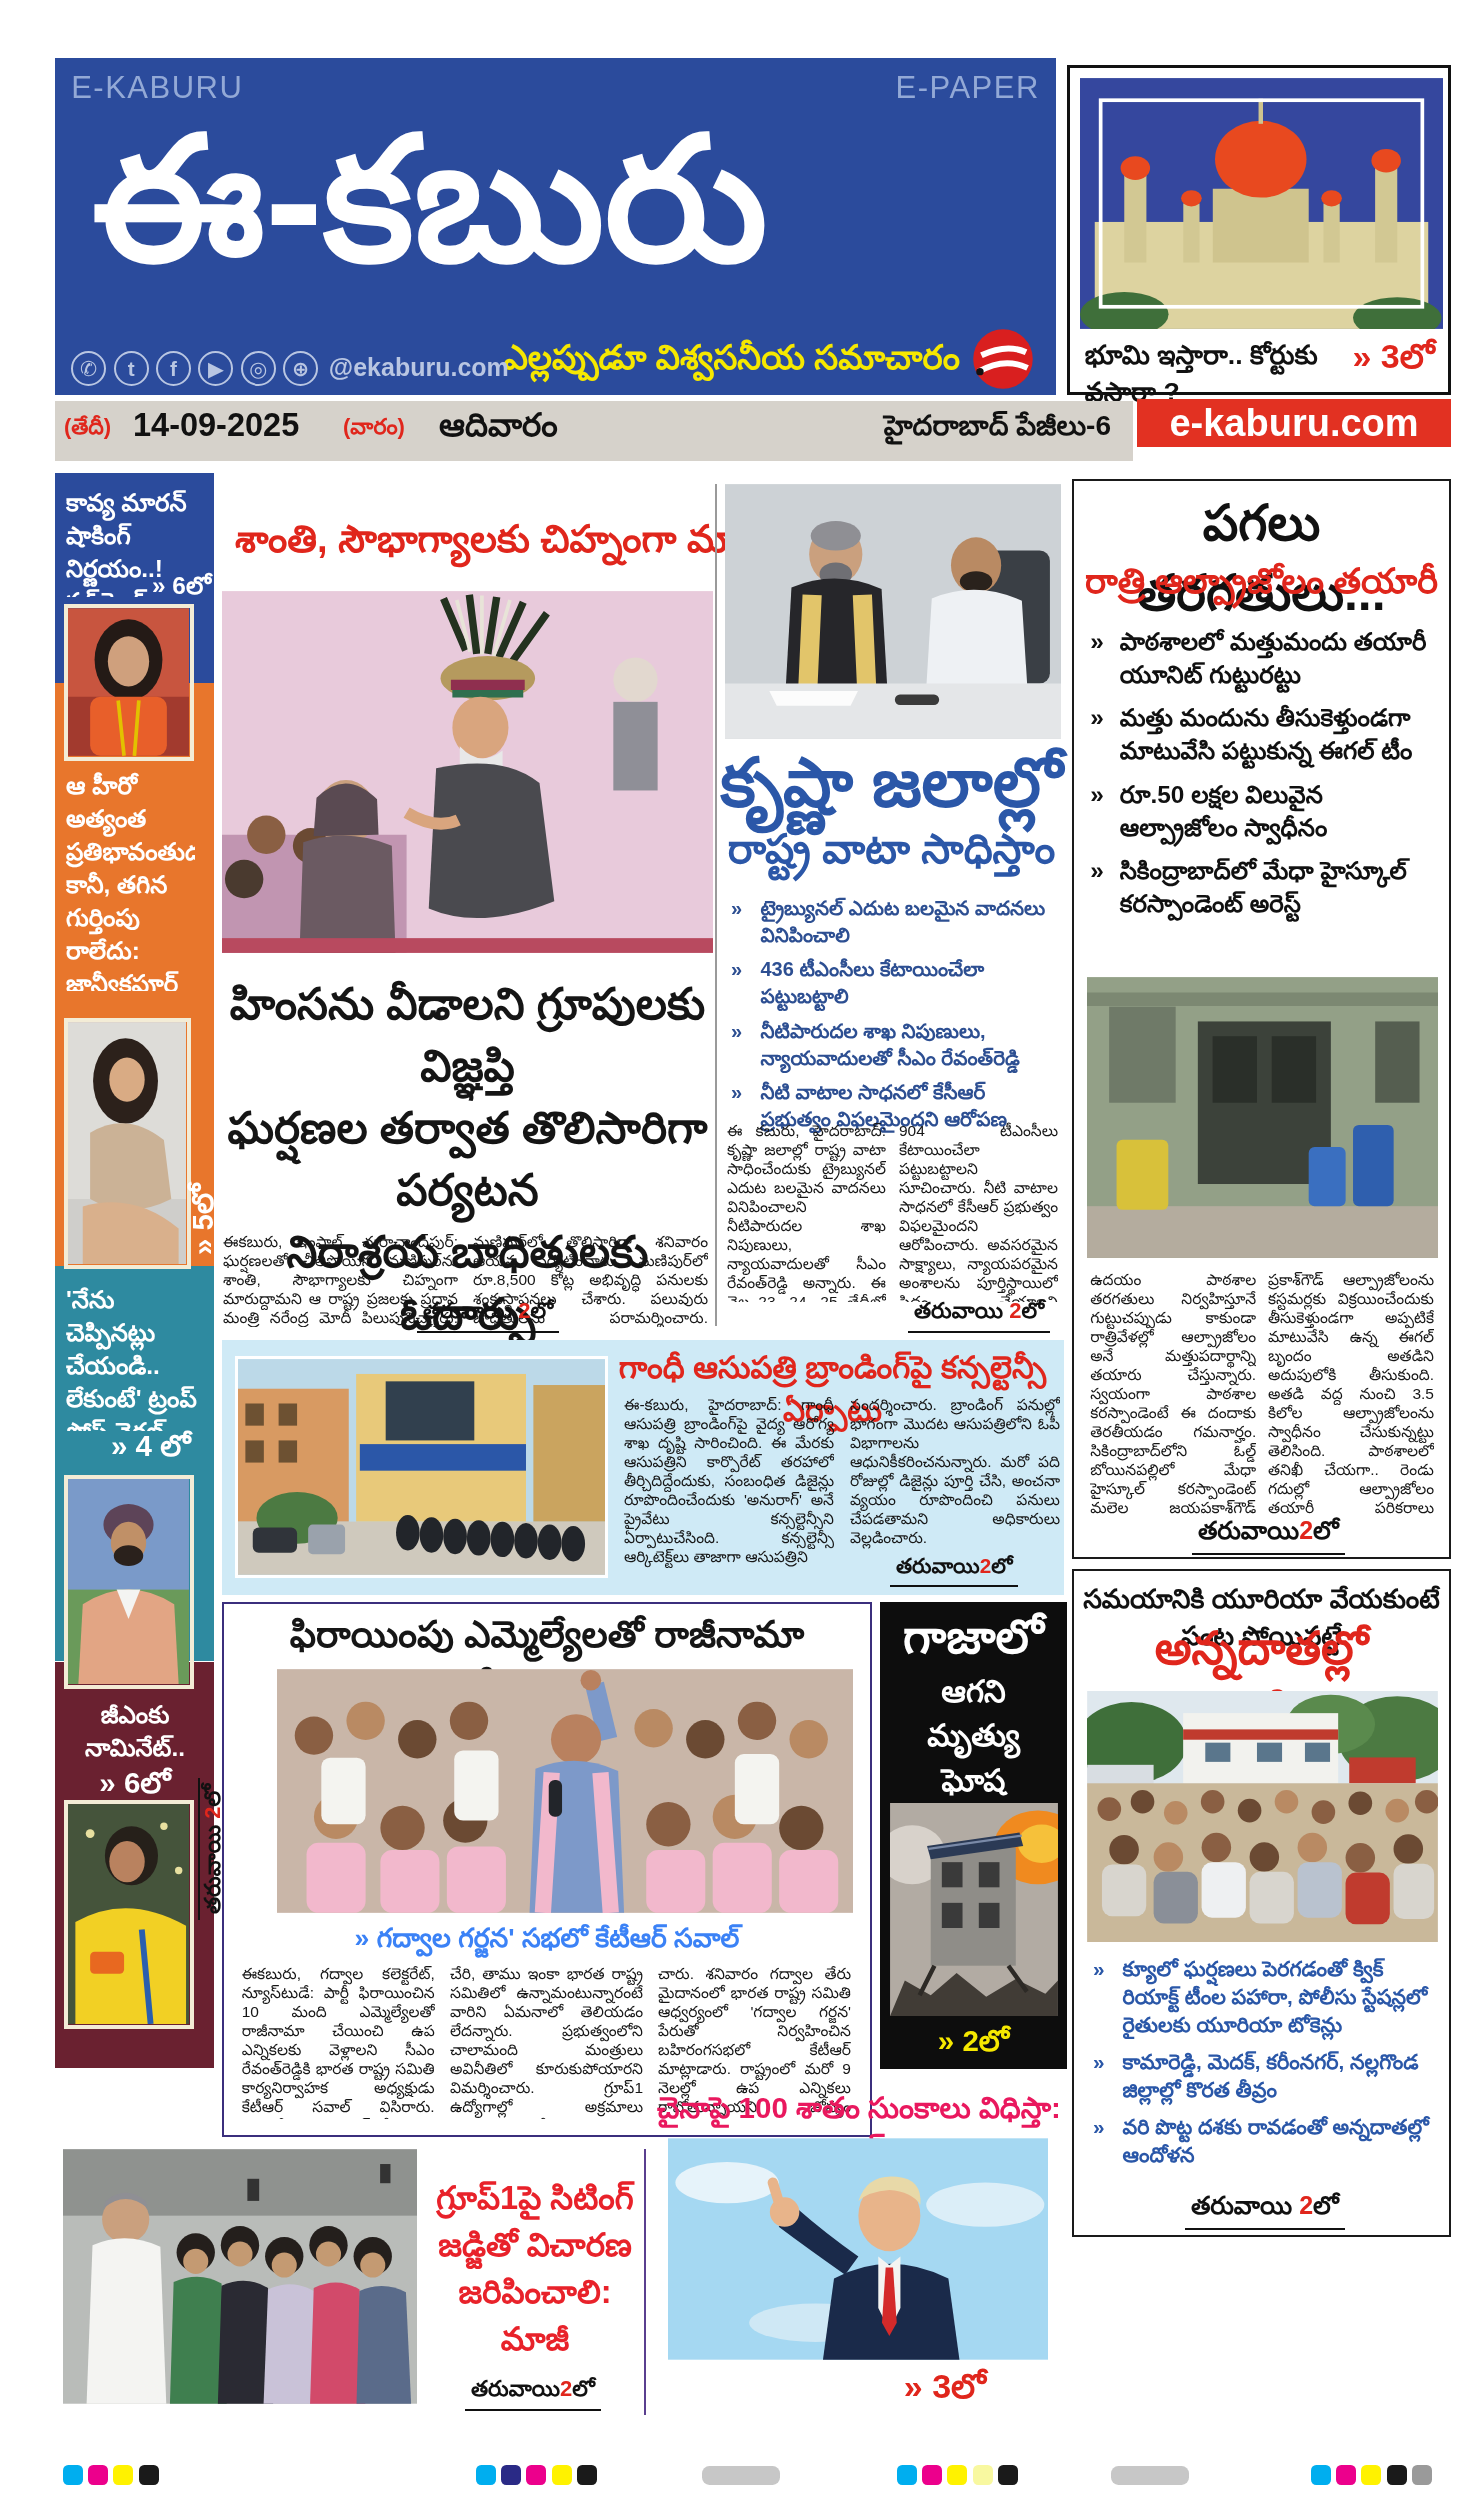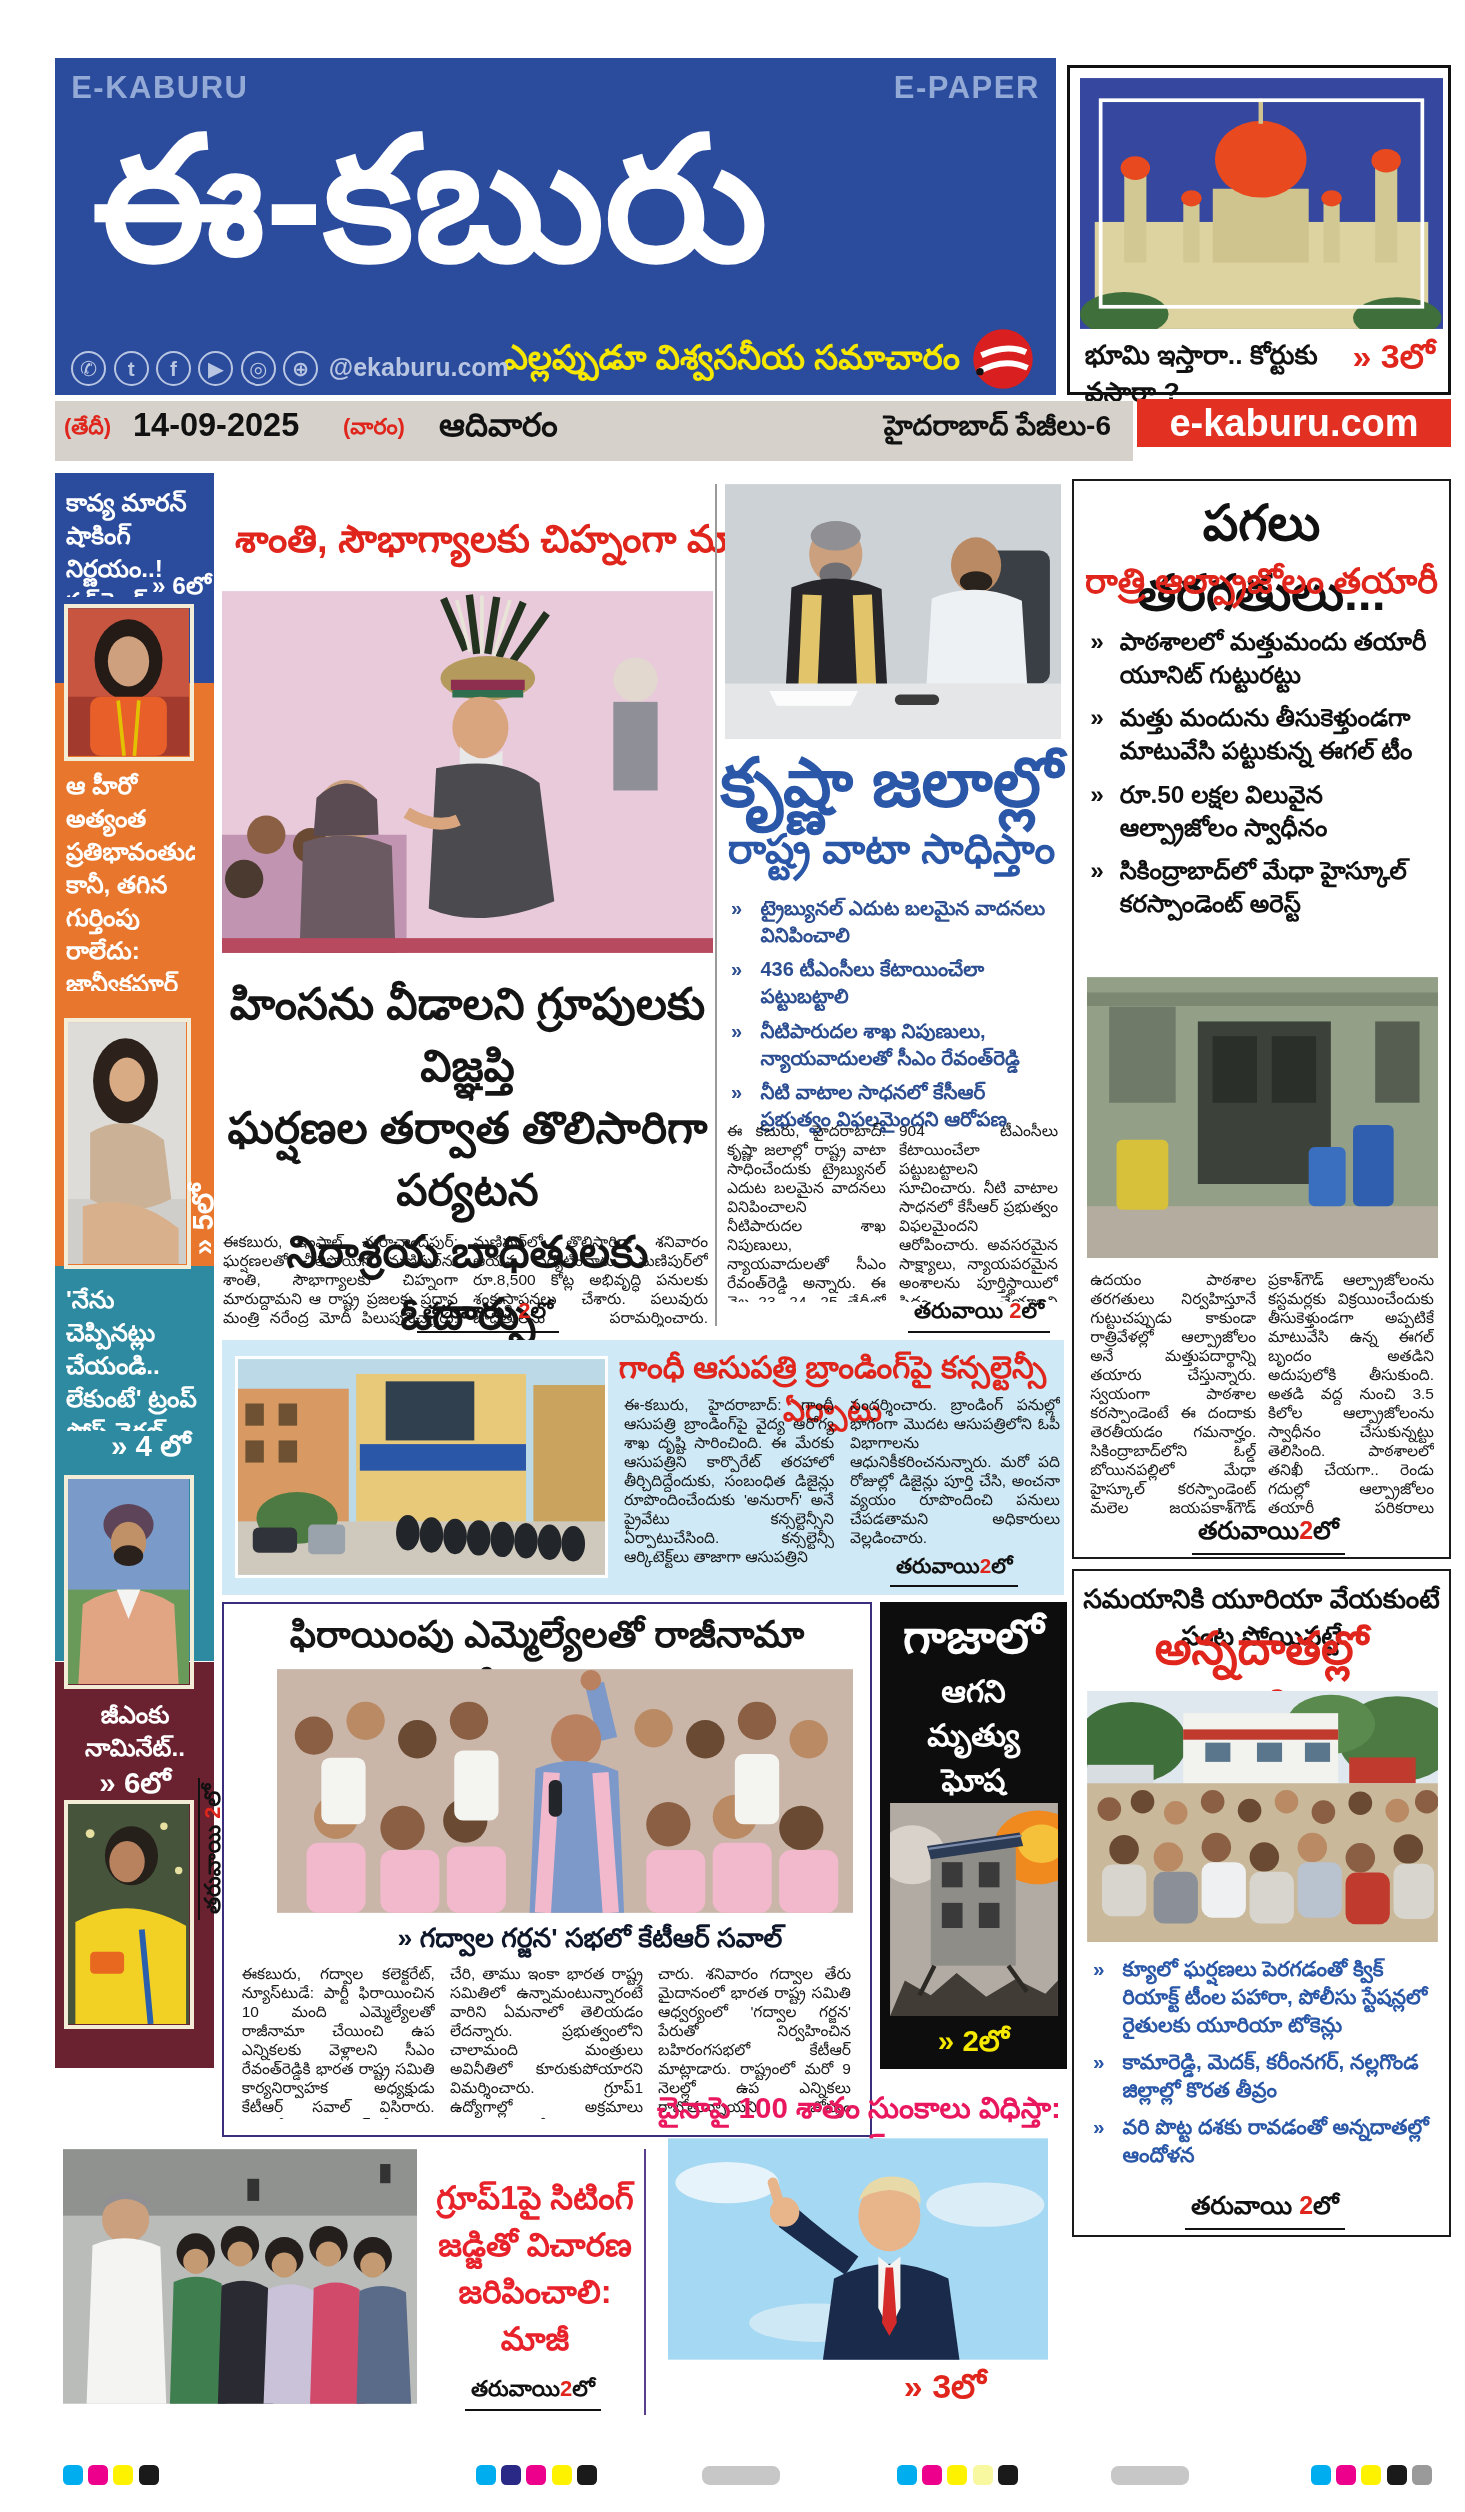--- a/index.html
+++ b/index.html
@@ -8,21 +8,21 @@
   .abs{position:absolute;}
   .ctr{text-align:center;}
   .just{text-align:justify;}
   .photo{overflow:hidden;}
   .photo svg{display:block;}
   .creamframe{border:4.4px solid #f3ecd6;box-sizing:border-box;}
   .whiteframe{border:3px solid #ffffff;box-sizing:border-box;}
 
   
   .mast{background:#2b4b9c;color:#fff;}
-  .mcorner{color:#93a9d6;font-size:31px;font-weight:bold;letter-spacing:1.5px;text-align:center;}
+  .mcorner{color:#93a9d6;font-size:31px;font-weight:normal;letter-spacing:1.5px;text-align:center;}
   .mtitle{color:#ffffff;font-size:174px;font-weight:800;line-height:174px;white-space:nowrap;}
   .mtag{color:#f6e800;font-size:34px;font-weight:bold;}
   .sicon{display:inline-block;width:35px;height:35px;border-radius:50%;
          border:2.2px solid #b9c6e2;color:#b9c6e2;font-size:20.7px;line-height:32.5px;
          text-align:center;margin-right:7.4px;box-sizing:border-box;font-weight:bold;}
   .shandle{color:#b9c6e2;font-size:25px;font-weight:bold;}
 
   
   .datebar{background:#d6d2cb;color:#111;}
   .redlbl{color:#e0261c;font-size:22px;font-weight:bold;}
@@ -63,21 +63,21 @@
   .asub{color:#e0261c;font-size:35px;font-weight:800;}
   .abul{color:#111;font-size:24.4px;line-height:33px;margin-bottom:10.3px;}
 
   
   .gbox{background:#cfeaf6;}
   .ghl{color:#e0261c;font-size:31px;font-weight:800;}
 
   
   .ktrbox{border:2.2px solid #3b2f7d;box-sizing:border-box;background:#fff;}
   .ktrhl{color:#161616;font-size:37px;font-weight:800;}
-  .ktrcap{color:#0f172a;font-size:26.6px;font-weight:800;padding-left:43px;}
+  .ktrcap{color:#3b82f6;font-size:26.6px;font-weight:800;}
 
   
   .gaza{background:#0d0d0d;color:#fff;}
   .gazat{font-size:47px;font-weight:800;}
   .gazas{font-size:31px;font-weight:bold;line-height:44px;}
   .gazalink{color:#f6e800;font-size:29.5px;font-weight:800;}
 
   
   .ukick{color:#111;font-size:26.6px;font-weight:800;}
   .uhl{color:#e0261c;font-size:46px;font-weight:800;}

